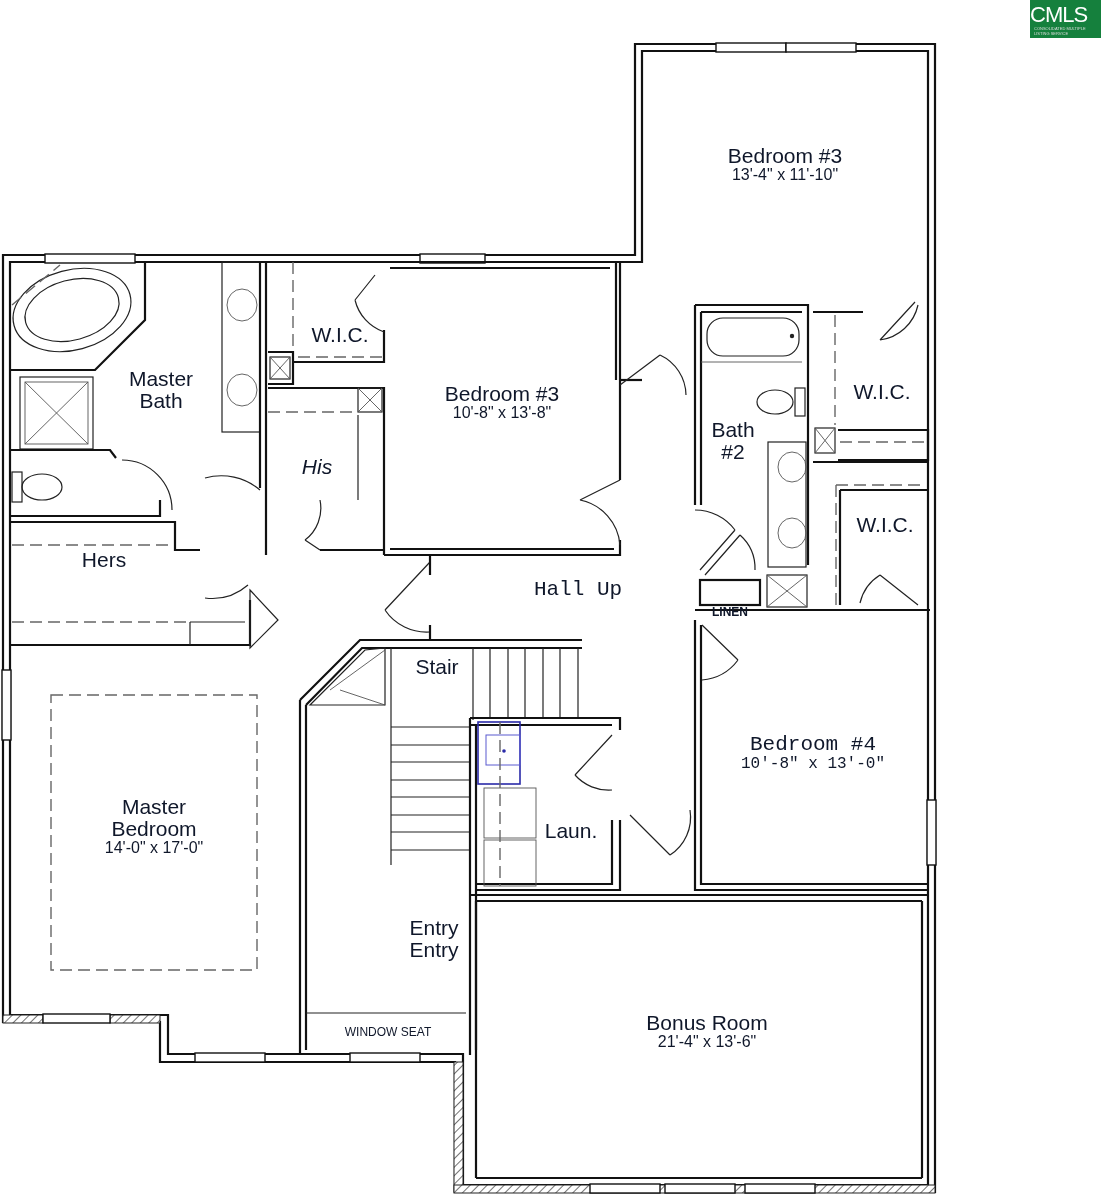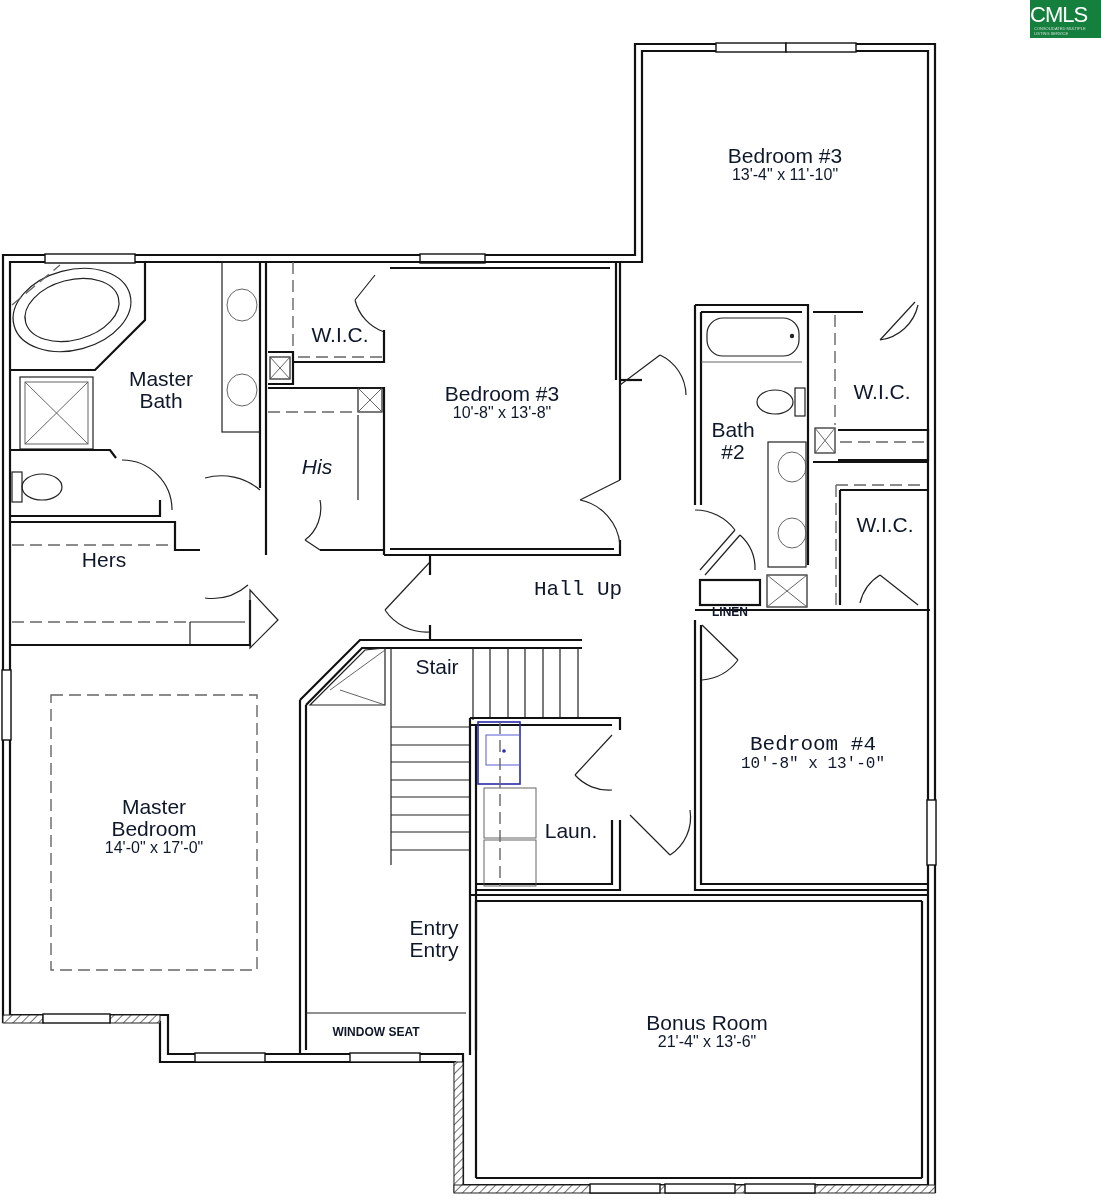--- a/index.html
+++ b/index.html
@@ -272,18 +272,18 @@
   <div class="room-name">Master</div>
   <div class="room-name">Bedroom</div>
   <div class="room-dim">14'-0" x 17'-0"</div>
 </div>
 
 <div class="lbl room-name" style="left:388px; top:917px;margin-left:46px;">
   <div>Entry</div>
   <div>Entry</div>
 </div>
 
-<div class="lbl small" style="left:376px; top:1026px;font-weight:bold;">WINDOW SEAT</div>
+<div class="lbl small" style="left:388px; top:1026px;">WINDOW SEAT</div>
 
 <div class="lbl" style="left:707px; top:1012px;">
   <div class="room-name">Bonus Room</div>
   <div class="room-dim">21'-4" x 13'-6"</div>
 </div>
 
 </body></html>

